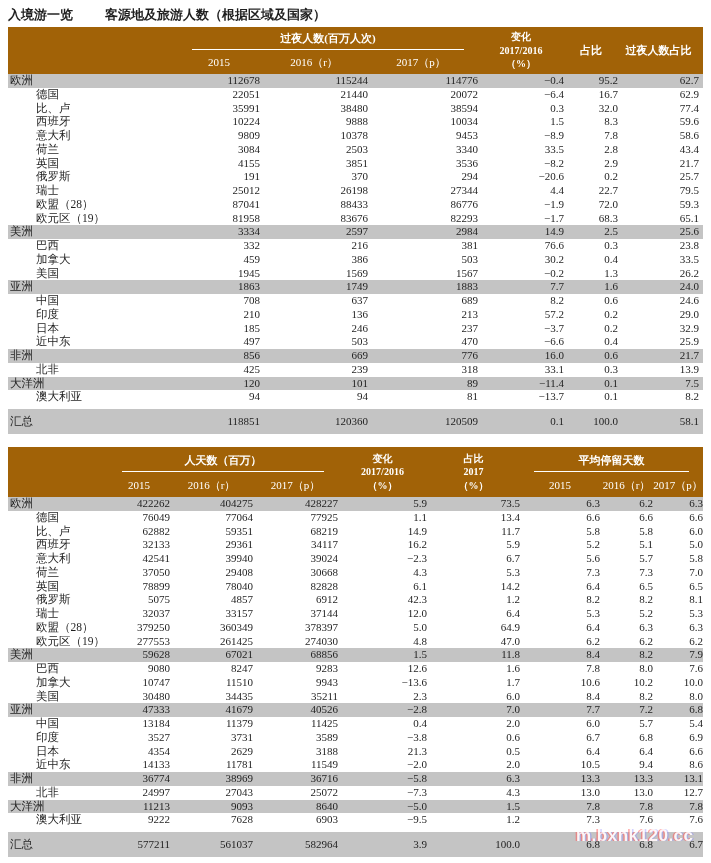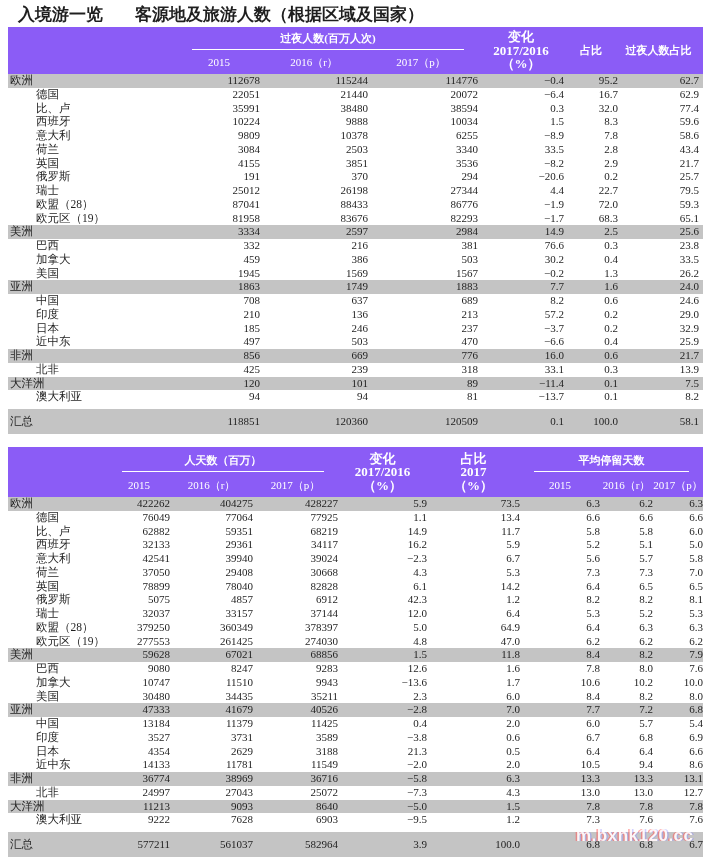--- a/index.html
+++ b/index.html
@@ -9,54 +9,54 @@
     height: 863px;
     background: #ffffff;
     font-family: "Liberation Serif", "DejaVu Serif", serif;
     color: #1f1f1f;
     box-sizing: border-box;
     padding: 6px 8px 0 8px;
     overflow: hidden;
   }
   .tbl-title {
     font-weight: bold;
-    font-size: 17px;
+    font-size: 13px;
     line-height: 17px;
-    margin: 0 0 4px 10px;
+    margin: 0 0 4px 0;
     white-space: nowrap;
   }
   .tbl-title .t-prefix { margin-right: 32px; }
   .sec2 { margin-top: 13px; }
 
   table.data-table {
     border-collapse: collapse;
     table-layout: fixed;
     width: 695px;
   }
-  thead { background: #8b5cf6; color: #ffffff; border-radius: 19px; }
+  thead { background: #a16207; color: #ffffff; border-radius: 19px; }
   th {
     font-weight: bold;
     font-size: 11px;
     padding: 0;
     text-align: center;
     vertical-align: middle;
     overflow: visible;
     white-space: nowrap;
   }
   th.year { font-weight: normal; font-size: 11px; }
   tr.hr1 th { height: 22px; }
   tr.hr2 th { height: 24px; }
   .t2 tr.hr1 th { height: 26px; }
   .group-wrap {
     display: block;
     margin: 4px 14px 0 14px;
     padding-bottom: 3px;
     border-bottom: 1.4px solid #ffffff;
   }
-  th.multi { font-size: 13px; line-height: 13.5px; font-weight: bold; }
+  th.multi { font-size: 10px; line-height: 13.5px; font-weight: bold; }
   th.multi span { display: block; }
 
   tbody td {
     padding: 0;
     font-size: 11px;
     line-height: 13.75px;
     height: 13.75px;
     white-space: nowrap;
     overflow: visible;
     vertical-align: middle;
@@ -157,21 +157,21 @@
             <td class="num">9888</td>
             <td class="num">10034</td>
             <td class="num">1.5</td>
             <td class="num">8.3</td>
             <td class="num">59.6</td>
           </tr>
           <tr class="country">
             <td class="lbl">意大利</td>
             <td class="num">9809</td>
             <td class="num">10378</td>
-            <td class="num">6255</td>
+            <td class="num">9453</td>
             <td class="num">−8.9</td>
             <td class="num">7.8</td>
             <td class="num">58.6</td>
           </tr>
           <tr class="country">
             <td class="lbl">荷兰</td>
             <td class="num">3084</td>
             <td class="num">2503</td>
             <td class="num">3340</td>
             <td class="num">33.5</td>

